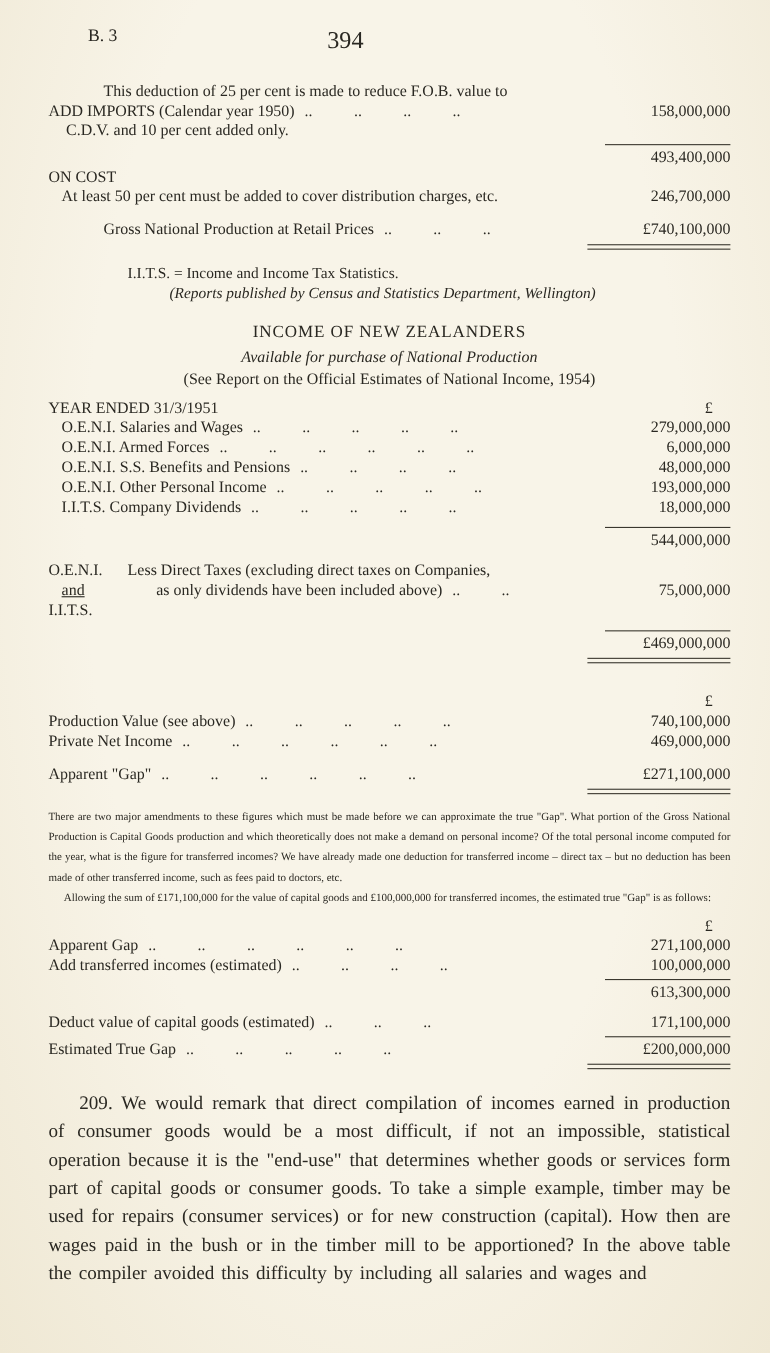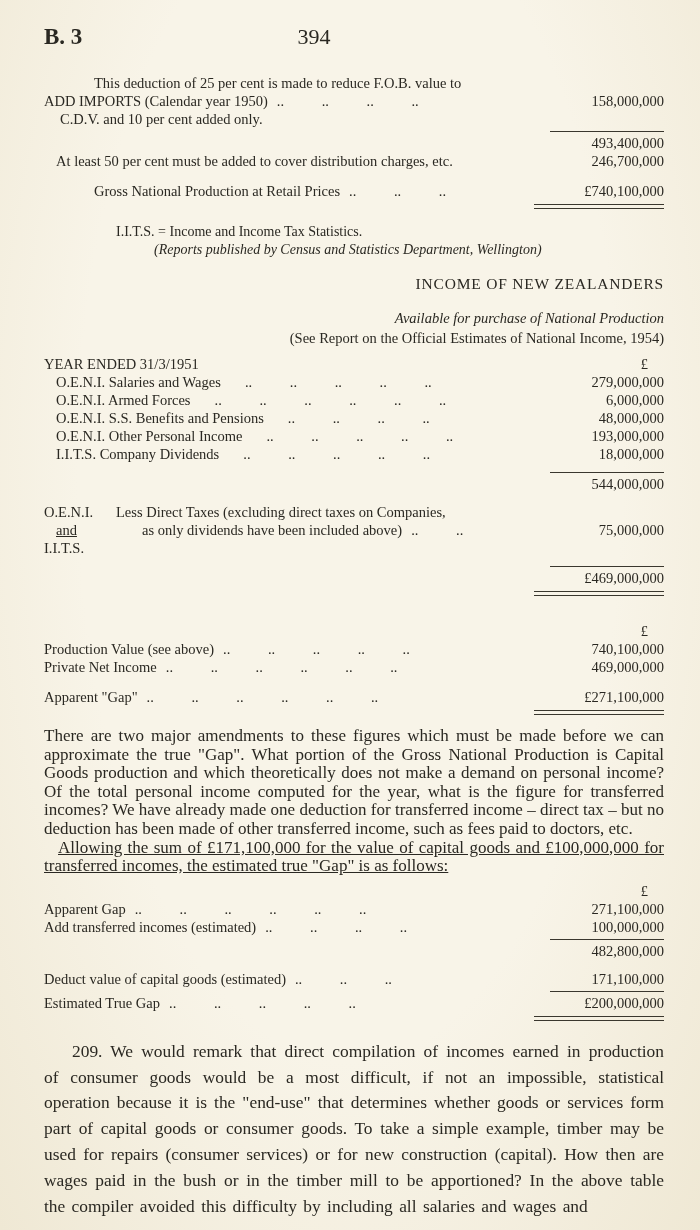--- a/index.html
+++ b/index.html
@@ -6,65 +6,65 @@
   body {
     width:700px; height:1230px; overflow:hidden;
     font-family:"Liberation Serif","DejaVu Serif",serif;
     color:#2a2822;
     background: radial-gradient(ellipse at 50% 38%, #f8f4e8 55%, #efe8d4 100%);
   }
   .page { padding:24px 36px 0 44px; box-sizing:border-box; width:700px; height:1230px; }
 
   
   .hdr { position:relative; height:26px; margin-bottom:24px; }
-  .hdr .ref { font-weight:700; font-size:23px; }
+  .hdr .ref { font-weight:400; font-size:16px;margin-left:36px; }
   .hdr .pageno { position:absolute; left:0; right:80px; text-align:center; font-size:22px; top:0; }
   .trow { display:flex; align-items:flex-end; line-height:18px; font-size:14.5px; }
   .lbl { white-space:nowrap; }
   .dots { flex:1 1 auto; overflow:hidden; white-space:nowrap; word-spacing:34px; padding-left:9px; }
   .sp   { flex:1 1 auto; }
   .amt { flex:0 0 auto; min-width:114px; text-align:right; }
   .rule-wrap { display:flex; justify-content:flex-end; margin:3px 0 2px; }
   .rule { width:114px; border-top:1px solid #3a372e; }
   .dblrule-wrap { display:flex; justify-content:flex-end; margin:4px 0 0; }
   .dbl { width:130px; height:3px; border-top:1px solid #3a372e; border-bottom:1px solid #3a372e; }
   .pound { padding-right:16px; }
 
   
-  .ind12 { padding-left:12px;gap:15px; }
+  .ind12 { padding-left:12px; }
   .ind16 { padding-left:16px; }
   .ind26 { padding-left:26px; }
   .ind50 { padding-left:50px; }
 
   .intro { font-size:14.5px; line-height:18px; }
   .gap6 { height:6px; } .gap10 { height:10px; } .gap12 { height:12px; } .gap26 { height:26px; }
 
   
   .note { font-size:14px; line-height:18px; margin-top:14px; }
   .note .n1 { padding-left:18px; }
   .note .n2 { padding-left:72px; }
   .note .n3 { padding-left:110px; font-style:italic; }
 
   
-  .chead { text-align:right; }
+  .chead { text-align:center; }
   .ctitle { font-size:15.5px; letter-spacing:0.8px; margin-top:16px; }
-  .csub { font-style:italic; font-size:14.5px; margin-top:17px; }
+  .csub { font-style:italic; font-size:14.5px; margin-top:6px; }
   .csee { font-size:14.5px; margin-top:3px; margin-bottom:8px; }
 
   
   .less-block { display:flex; font-size:14.5px; line-height:18px; }
   .less-left { flex:0 0 72px; display:flex; flex-direction:column; }
   .less-left .and { padding-left:12px;text-decoration:underline; }
   .less-right { flex:1 1 auto; }
   .less-right .l2 { padding-left:26px; }
 
   
-  .para { font-size:17px; line-height:18.6px; text-align:justify; }
+  .para { font-size:10px; line-height:18.6px; text-align:justify; }
   .para.first { margin-top:12px; }
-  .para.indent1 { text-indent:14px;text-decoration:underline; }
+  .para.indent1 { text-indent:14px; }
   .bigpara { font-size:17.4px; line-height:25.8px; text-align:justify; text-indent:28px; margin-top:18px; word-spacing:2px; }
 </style>
 </head>
 <body>
 
 <div class="page">
 
   <div class="hdr">
     <span class="ref">B. 3</span>
     <span class="pageno">394</span>
@@ -79,20 +79,23 @@
   </div>
   <div class="trow ind16">
     <span class="lbl">C.D.V. and 10 per cent added only.</span>
   </div>
   <div class="rule-wrap">
       <div class="rule"></div>
     </div>
   <div class="trow">
     <span class="sp"></span>
     <span class="amt">493,400,000</span>
+  </div>
+  <div class="trow">
+    <span class="lbl">ON COST</span>
   </div>
   <div class="trow ind12">
     <span class="lbl">At least 50 per cent must be added to cover distribution charges, etc.</span>
     <span class="sp"></span>
     <span class="amt">246,700,000</span>
   </div>
   <div class="gap12"></div>
   <div class="trow ind50">
     <span class="lbl">Gross National Production at Retail Prices</span>
     <span class="dots">.. .. ..</span>
@@ -220,21 +223,21 @@
   <div class="trow">
     <span class="lbl">Add transferred incomes (estimated)</span>
     <span class="dots">.. .. .. ..</span>
     <span class="amt">100,000,000</span>
   </div>
   <div class="rule-wrap">
       <div class="rule"></div>
     </div>
   <div class="trow">
     <span class="sp"></span>
-    <span class="amt">482,800,000</span>
+    <span class="amt">613,300,000</span>
   </div>
   <div class="gap10"></div>
   <div class="trow">
     <span class="lbl">Deduct value of capital goods (estimated)</span>
     <span class="dots">.. .. ..</span>
     <span class="amt">171,100,000</span>
   </div>
   <div class="rule-wrap">
       <div class="rule"></div>
     </div>

